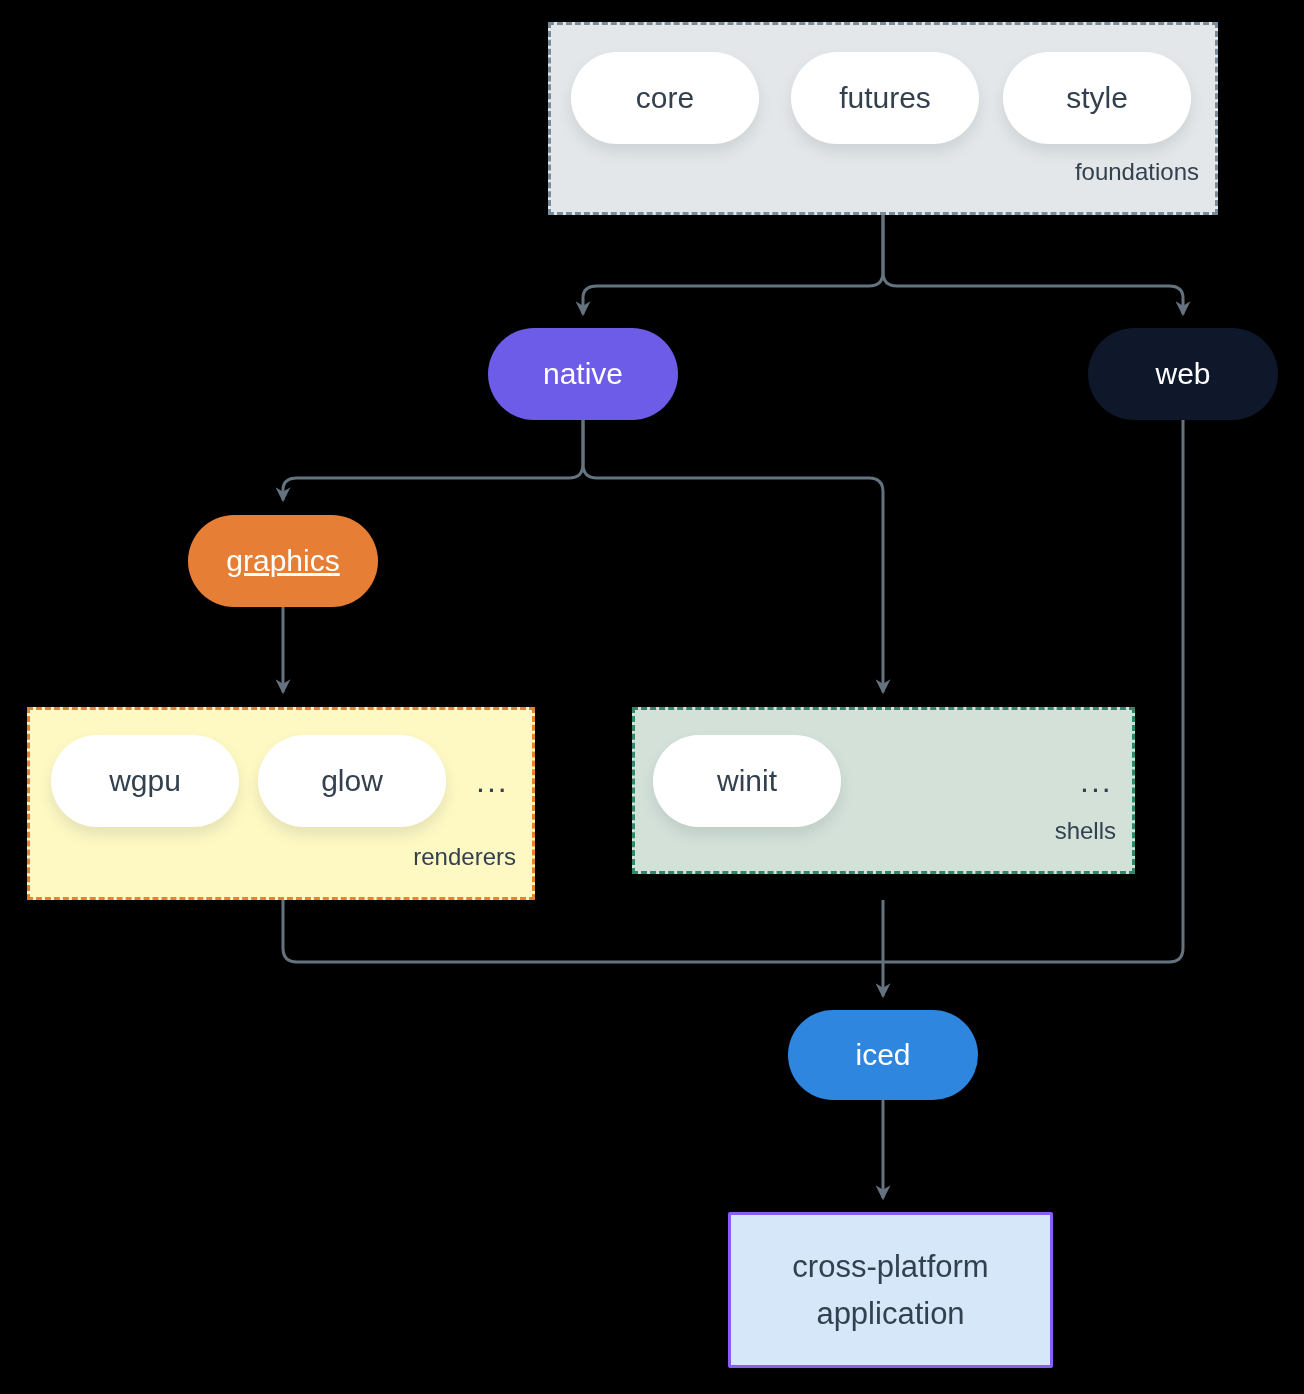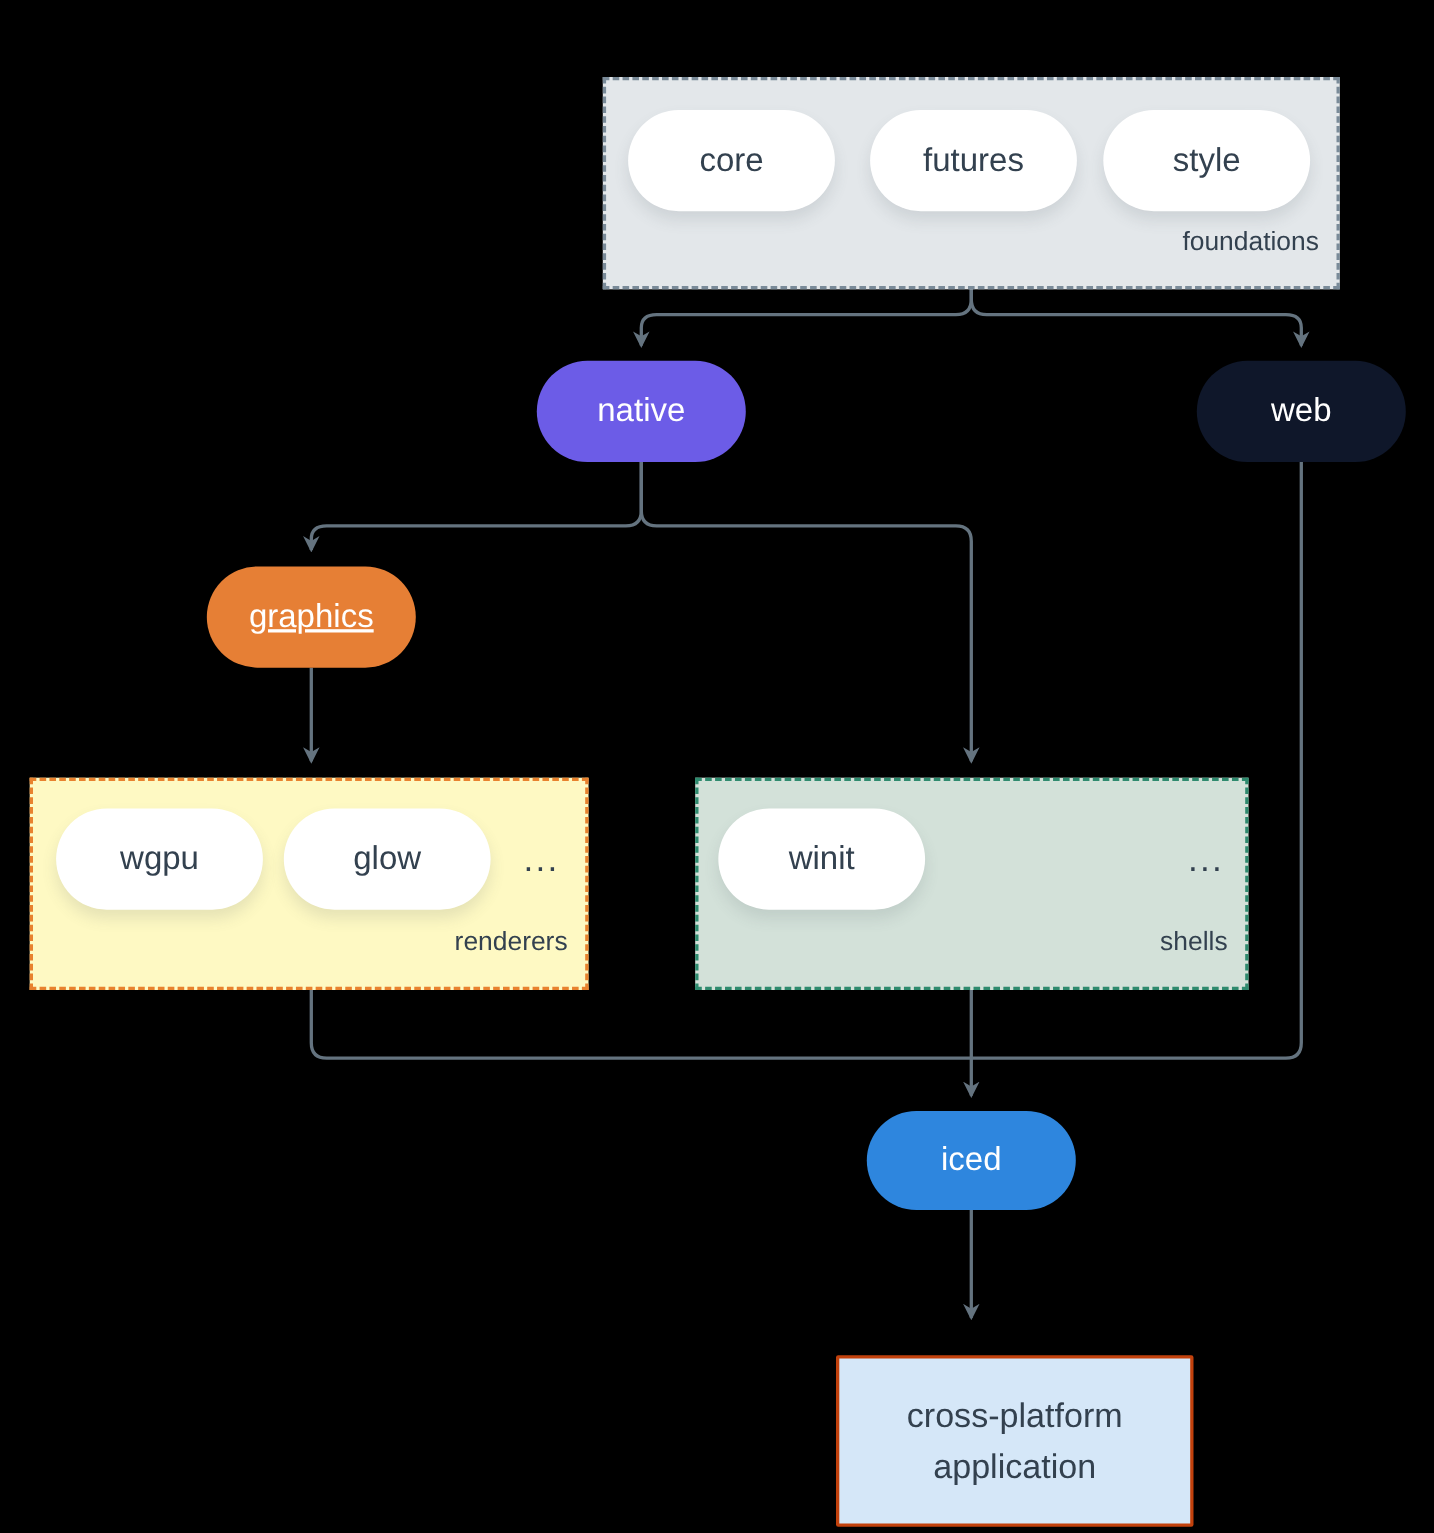--- a/index.html
+++ b/index.html
@@ -2,23 +2,23 @@
 <html><head>
 <meta charset="utf-8">
 <style>
   html,body{margin:0;padding:0;background:#000;}
   .canvas{
     position:relative;width:1304px;height:1394px;background:#000000;
     font-family:"Liberation Sans","DejaVu Sans",sans-serif;overflow:hidden;
   }
   .connectors{position:absolute;left:0;top:0;z-index:1;pointer-events:none;}
   .group{position:absolute;z-index:2;border:3px dashed;box-sizing:border-box;}
-  .g-foundations{left:548px;top:22px;width:670px;height:193px;background:#E3E7EA;border-color:#7A8B99;margin-top:48px;}
+  .g-foundations{left:548px;top:22px;width:670px;height:193px;background:#E3E7EA;border-color:#7A8B99;}
   .g-renderers{left:27px;top:707px;width:508px;height:193px;background:#fef9c3;border-color:#E8822E;}
-  .g-shells{left:632px;top:707px;width:503px;height:193px;background:#D3E1D9;border-color:#2E8A6E;}
+  .g-shells{left:632px;top:707px;width:503px;height:167px;background:#D3E1D9;border-color:#2E8A6E;}
   .group-label{position:absolute;right:16px;bottom:26px;font-size:24px;color:#33414F;}
   .pill{
     position:absolute;display:flex;align-items:center;justify-content:center;
     font-size:30px;border-radius:46px;z-index:3;box-sizing:border-box;
   }
   .pill.white{background:#FFFFFF;color:#33414F;width:188px;height:92px;
     box-shadow:0 8px 14px rgba(80,90,100,0.14);}
   
   .p-core{left:20px;top:27px;height:88px;}
   .p-futures{left:240px;top:27px;height:88px;}
@@ -32,24 +32,24 @@
   .dots{position:absolute;top:25px;height:92px;display:flex;align-items:center;
     font-size:32px;color:#33414F;letter-spacing:2px;}
   .g-renderers .dots{left:446px;}
   .g-shells .dots{left:445px;}
   
   .n-native{left:488px;top:328px;width:190px;height:92px;background:#6C5CE7;color:#FFFFFF;}
   .n-web{left:1088px;top:328px;width:190px;height:92px;background:#0f172a;color:#FFFFFF;}
   .n-graphics{left:188px;top:515px;width:190px;height:92px;background:#E67F35;color:#FFFFFF;text-decoration:underline;}
   .n-iced{left:788px;top:1010px;width:190px;height:90px;border-radius:45px;background:#2E86DE;color:#FFFFFF;}
   .app-box{
-    position:absolute;left:760px;top:1212px;width:325px;height:156px;z-index:3;
-    background:#D5E7F8;border:3px solid #c2410c;border-radius:2px;box-sizing:border-box;
+    position:absolute;left:728px;top:1212px;width:325px;height:156px;z-index:3;
+    background:#D5E7F8;border:3px solid #8b5cf6;border-radius:2px;box-sizing:border-box;
     display:flex;flex-direction:column;align-items:center;justify-content:center;
-    font-size:31px;line-height:47px;color:#33414F;text-align:center;margin-top:20px;
+    font-size:31px;line-height:47px;color:#33414F;text-align:center;
   }
 </style>
 </head>
 <body>
 
 <div class="canvas">
 
   <svg class="connectors" width="1304" height="1394" viewBox="0 0 1304 1394">
     <defs>
       <marker id="arrow" viewBox="0 0 10 10" refX="8.5" refY="5" markerWidth="5" markerHeight="5" orient="auto-start-reverse">

